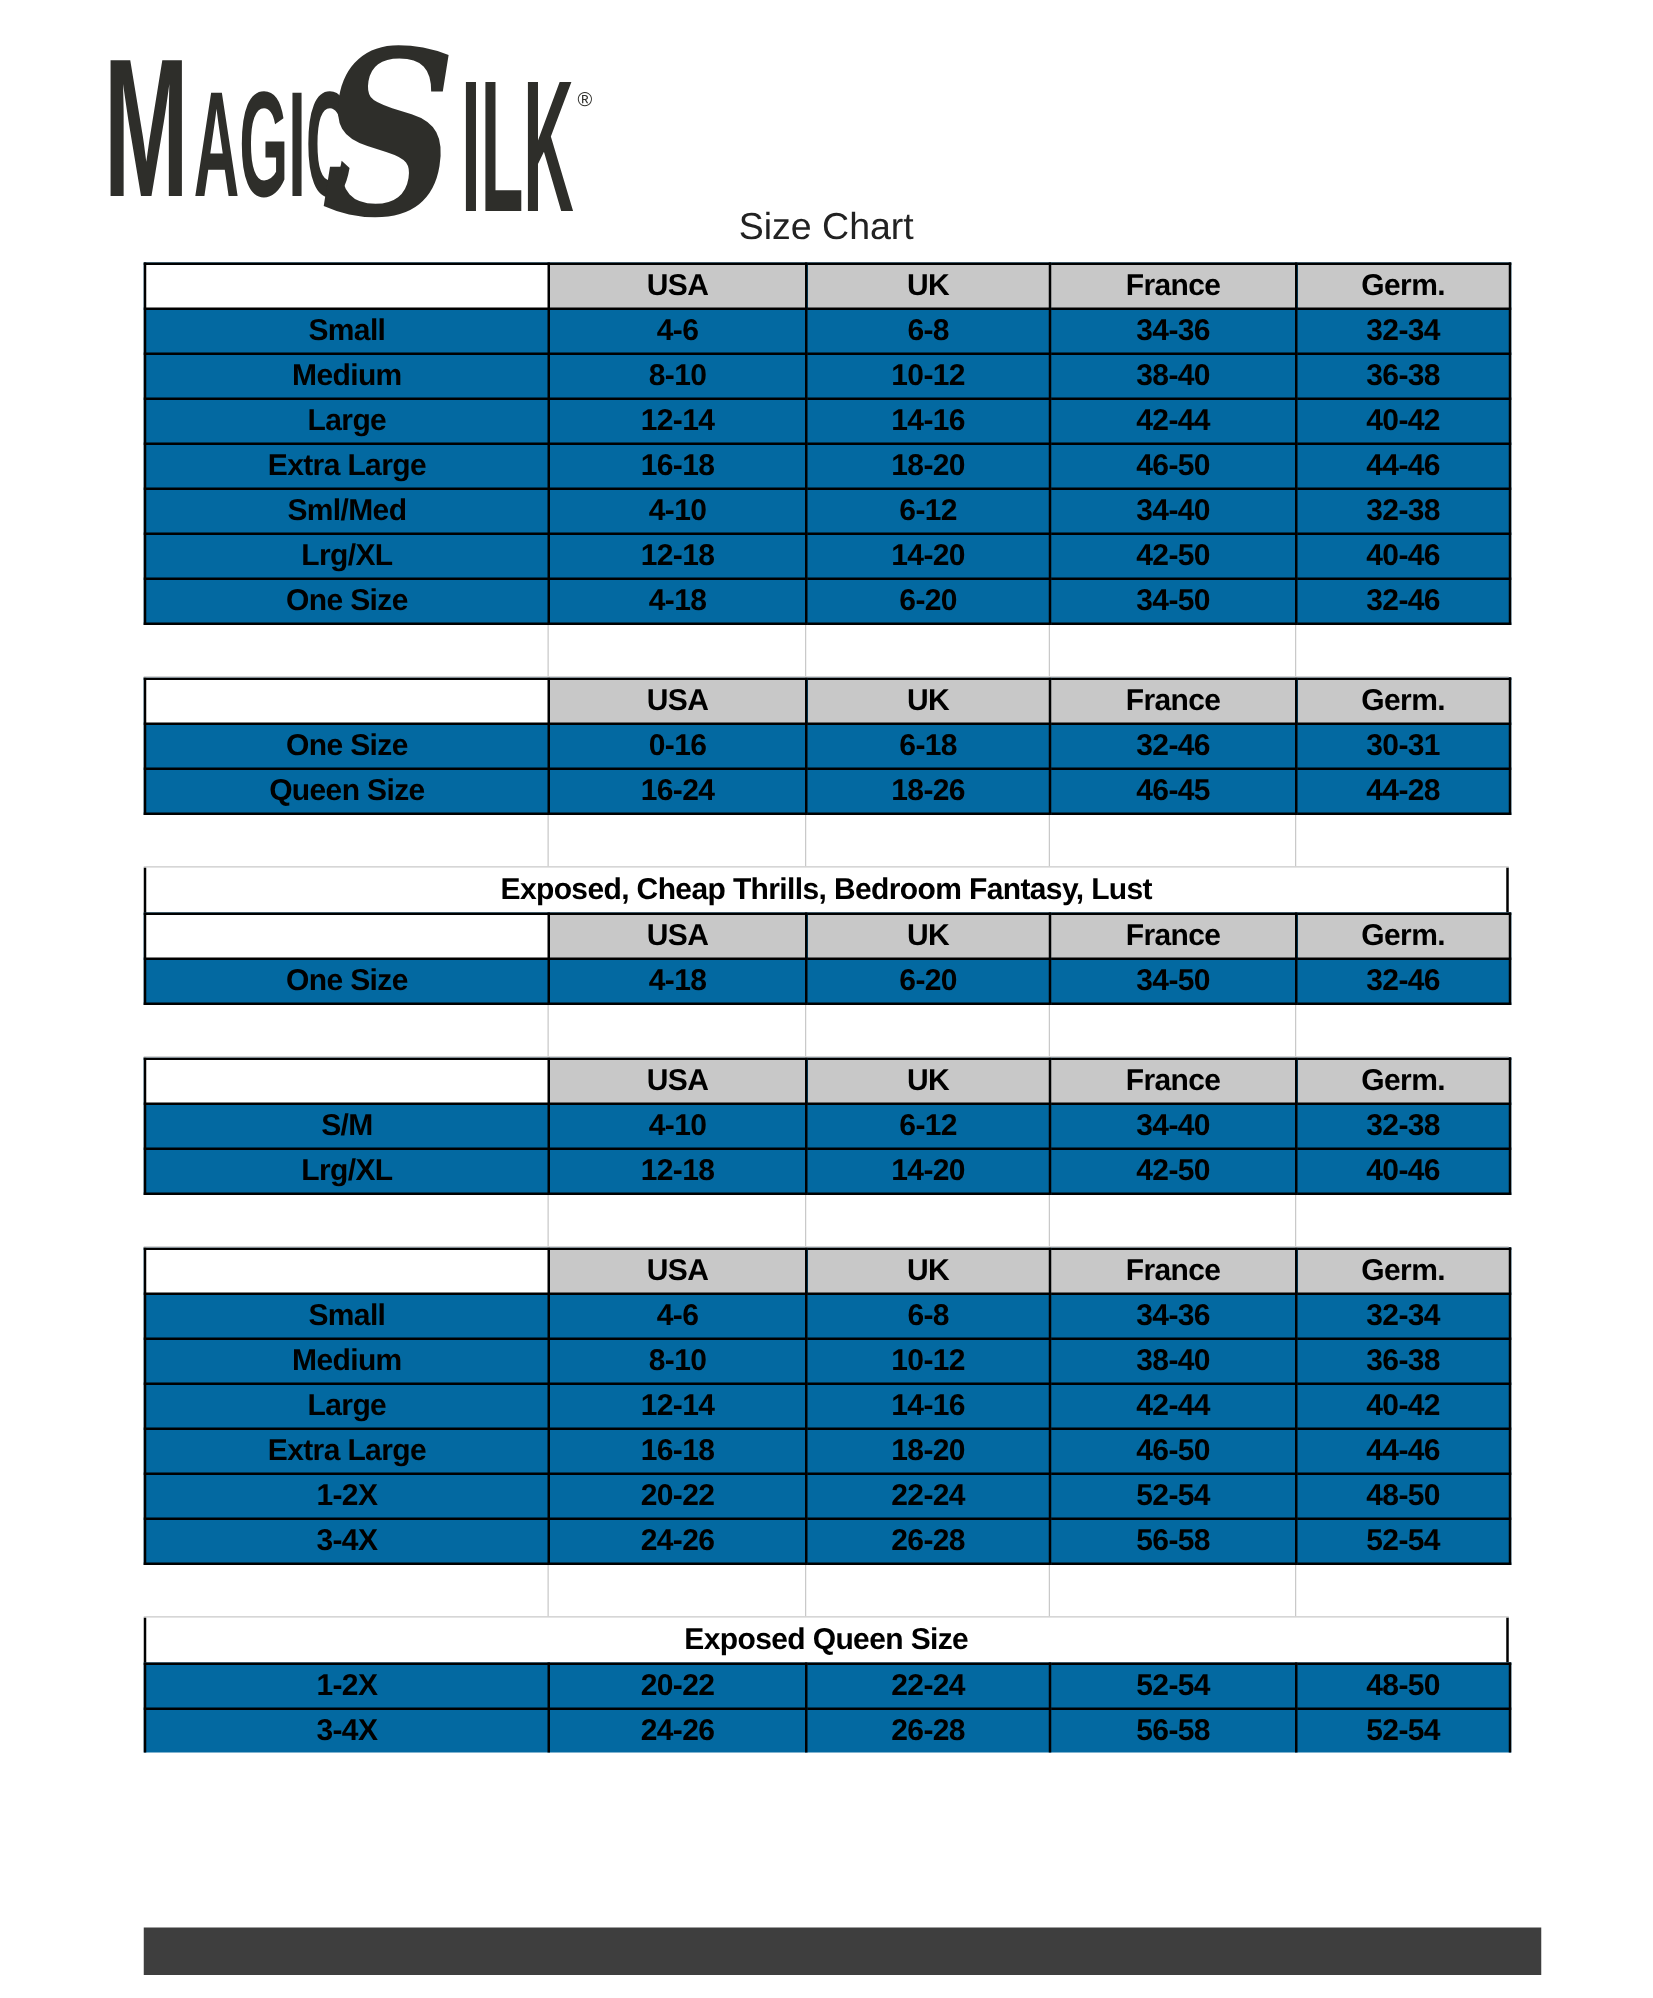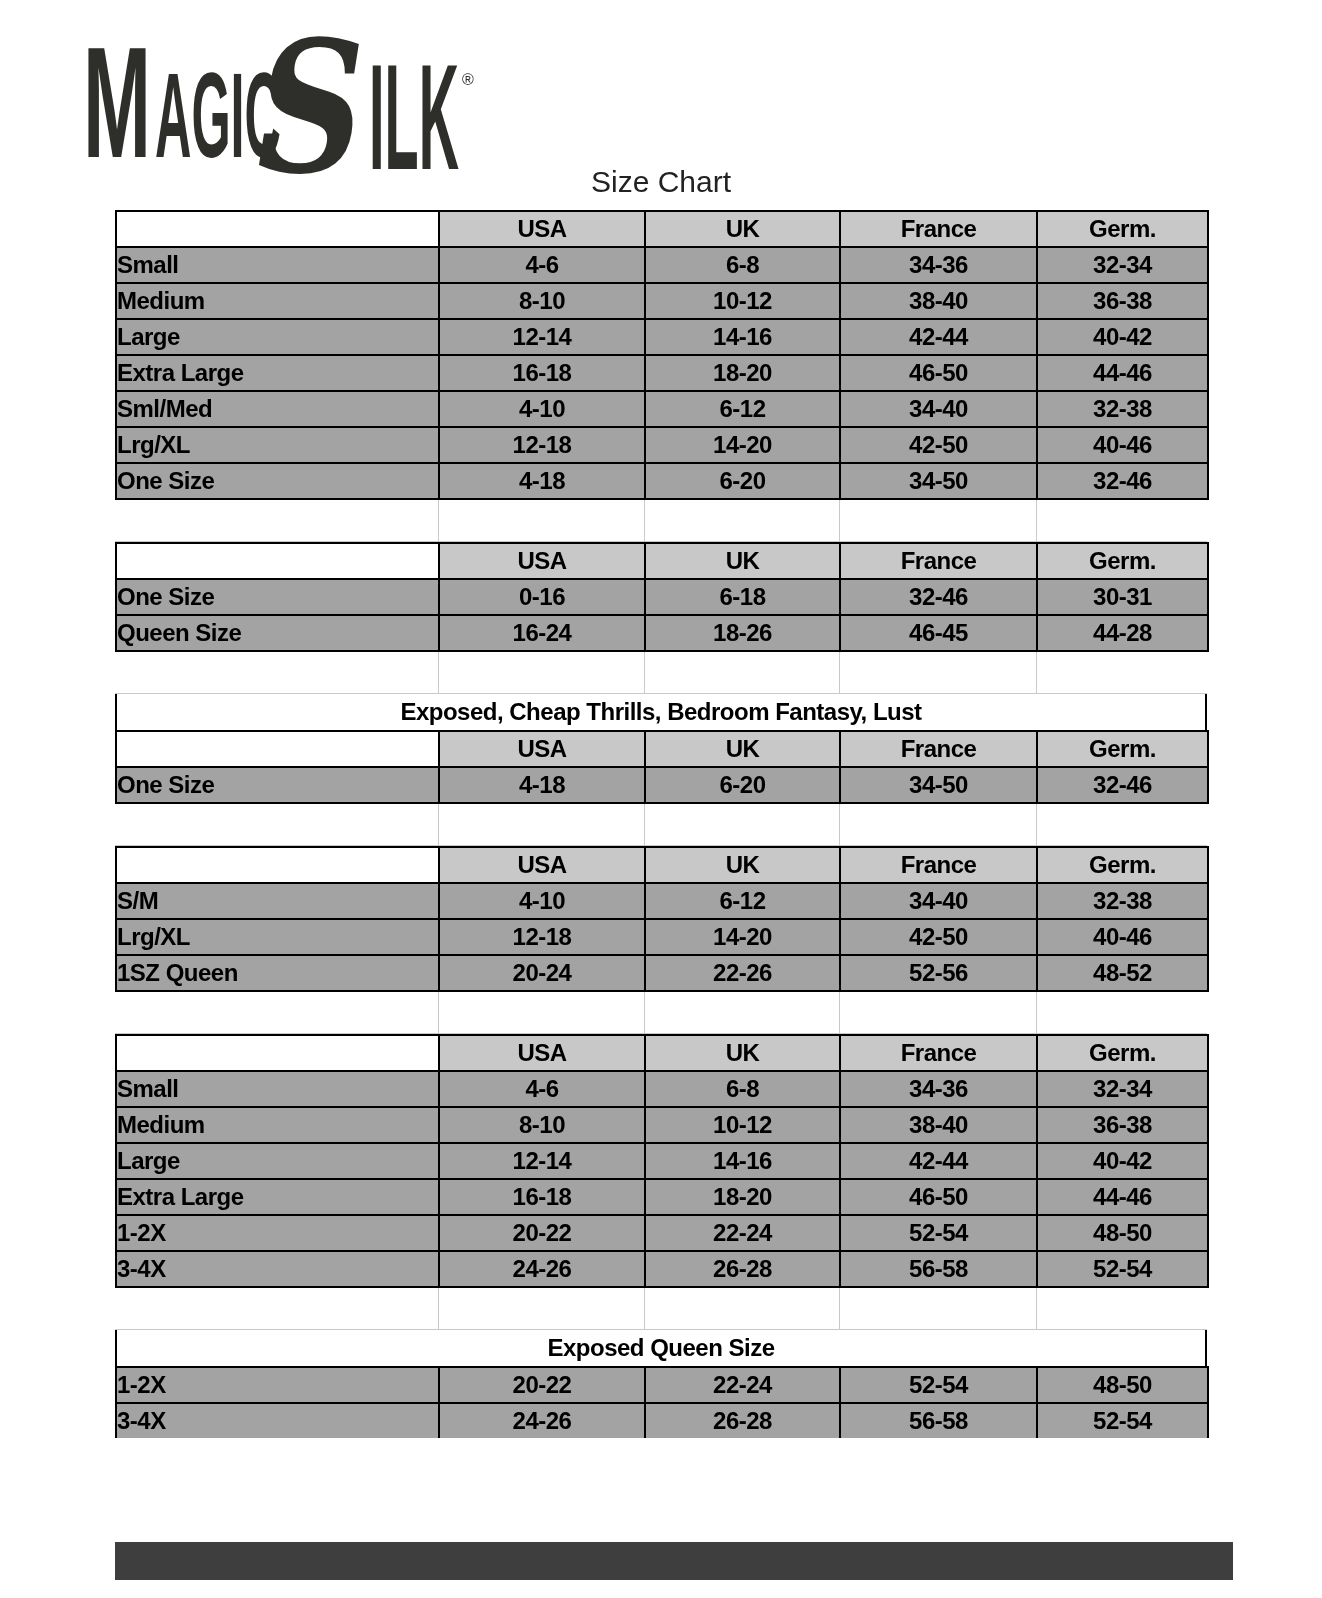--- a/index.html
+++ b/index.html
@@ -39,33 +39,33 @@
     border-left: 2px solid #000;
     border-right: 2px solid #000;
     background: #fff;
     letter-spacing: -0.5px;
   }
 
   table.size-table {
     border-collapse: collapse;
     table-layout: fixed;
     width: 1092px;
-    background: #a3a3a3;
+    background: #0369a1;
   }
   table.size-table td {
     border: 2px solid #000;
     height: 34px;
     padding: 0;
     font-size: 24px;
     font-weight: 700;
     letter-spacing: -0.5px;
     overflow: hidden;
     white-space: nowrap;
   }
-  td.label-cell { text-align: left; padding-left: 5px; }
+  td.label-cell { text-align: center; padding-left: 5px; }
   td.value-cell { text-align: center; }
   tr.header-row td { background: #c8c8c8; text-align: center; }
   tr.header-row td.blank-cell { background: #ffffff; }
   table.size-table.no-bottom tr:last-child td { border-bottom: none; }
 
   .footer-bar {
     position: absolute;
     left: 115px; top: 1542px;
     width: 1118px; height: 38px;
     background: #3e3e3e;
@@ -253,27 +253,20 @@
           <td class="value-cell">34-40</td>
           <td class="value-cell">32-38</td>
         </tr>
         <tr class="data-row">
           <td class="label-cell">Lrg/XL</td>
           <td class="value-cell">12-18</td>
           <td class="value-cell">14-20</td>
           <td class="value-cell">42-50</td>
           <td class="value-cell">40-46</td>
         </tr>
-        <tr class="data-row">
-          <td class="label-cell">1SZ Queen</td>
-          <td class="value-cell">20-24</td>
-          <td class="value-cell">22-26</td>
-          <td class="value-cell">52-56</td>
-          <td class="value-cell">48-52</td>
-        </tr>
       </tbody>
     </table>
     <div class="spacer">
       <div class="vl" style="left: 323px;"></div>
       <div class="vl" style="left: 529px;"></div>
       <div class="vl" style="left: 724px;"></div>
       <div class="vl" style="left: 921px;"></div>
     </div>
     <table class="size-table">
       <colgroup>

